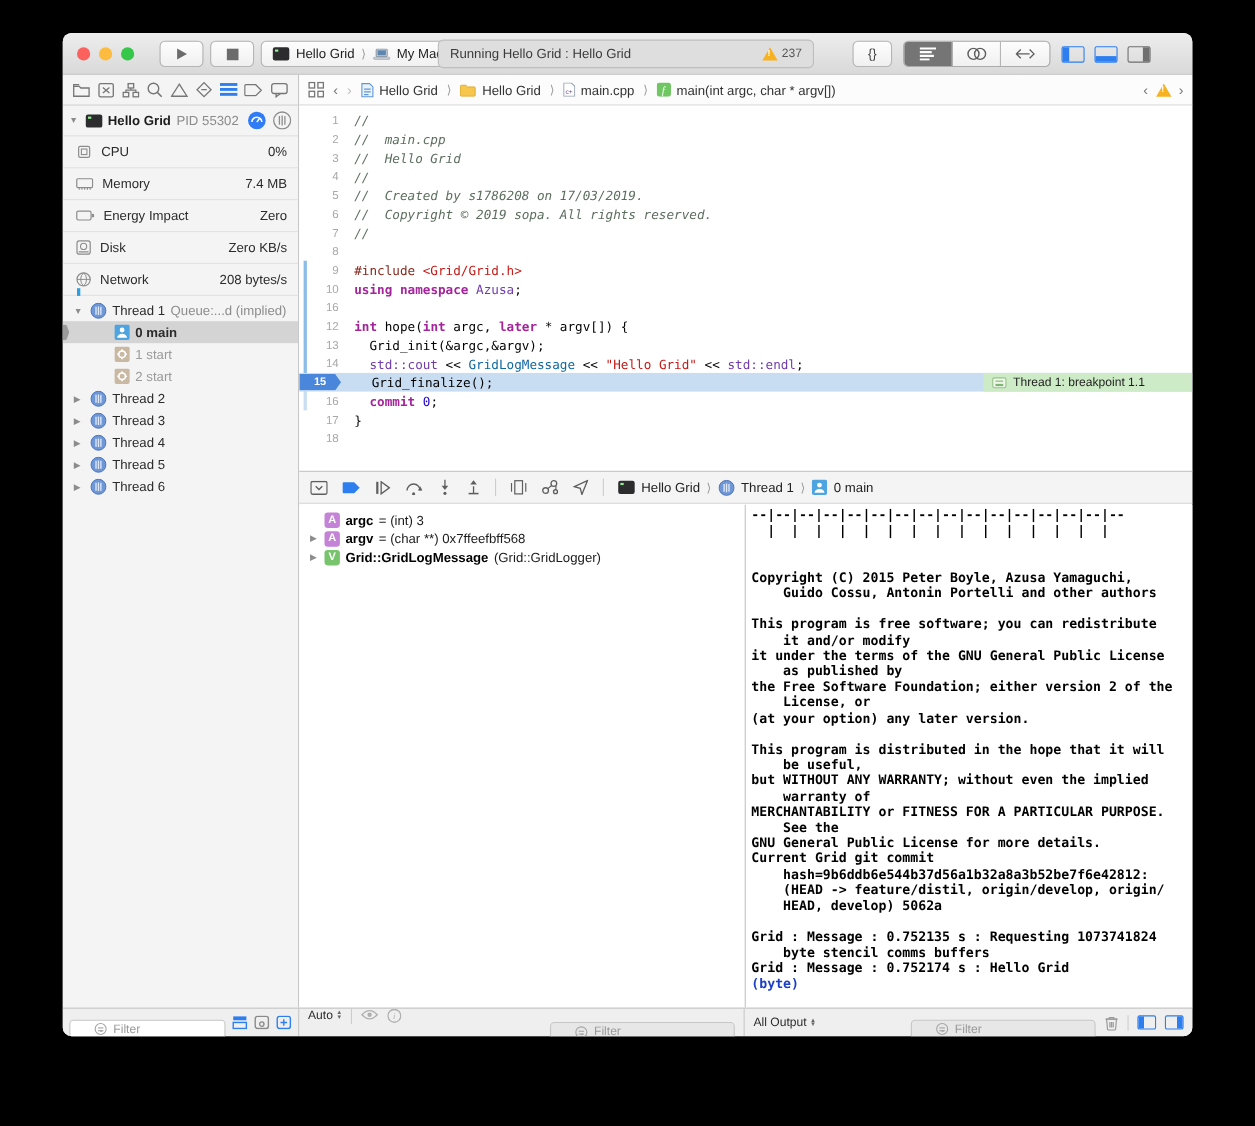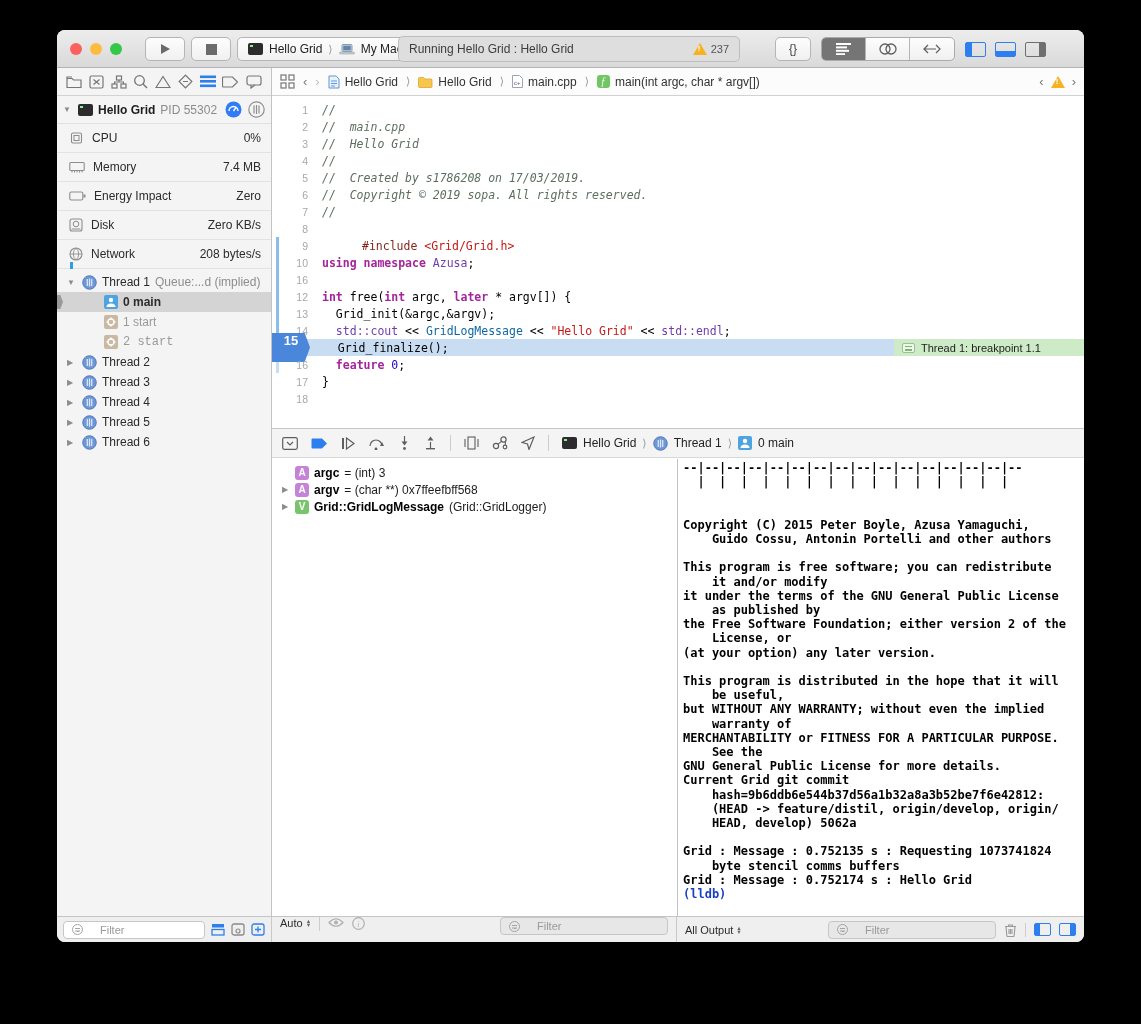--- a/index.html
+++ b/index.html
@@ -59,28 +59,28 @@
   .chev { color:#777; font-size:13px; }
   .chev.dis { color:#c0c0c0; }
   .code-area { position:absolute; top:28px; left:0; right:0; height:332px; background:#fff; overflow:hidden; }
   .code-lines { position:relative; padding-top:5px; }
   .change-bar { position:absolute; left:4px; top:141px; width:3px; height:119px; background:#8cbce8; }
   .change-bar2 { position:absolute; left:4px; top:260px; width:3px; height:17px; background:#c8def2; }
   .cl { height:17px; display:flex; align-items:center; position:relative; font-family:"DejaVu Sans Mono","Liberation Mono",monospace; font-size:11.5px; white-space:pre; }
   .cl .ln { width:36px; text-align:right; color:#a8a8a8; font-size:10.5px; flex:0 0 auto; font-family:"Liberation Sans",sans-serif; }
   .cl .ct { margin-left:14px; }
   .cl.cur { background:#c8ddf2; }
-  .bp-badge { width:38px; height:29px; flex:0 0 auto; background:#4a86d9; clip-path:polygon(0 0,86% 0,100% 50%,86% 100%,0 100%); color:#fff; font-size:13px; font-weight:bold; text-align:center; line-height:15px; font-family:"Liberation Sans",sans-serif; }
+  .bp-badge { width:38px; height:15px; flex:0 0 auto; background:#4a86d9; clip-path:polygon(0 0,86% 0,100% 50%,86% 100%,0 100%); color:#fff; font-size:10px; font-weight:bold; text-align:center; line-height:15px; font-family:"Liberation Sans",sans-serif; }
   .annot { position:absolute; right:0; top:0; height:17px; width:190px; background:#cdebc6; display:flex; align-items:center; gap:6px; padding:0 8px; font-family:"Liberation Sans",sans-serif; font-size:11px; color:#1e1e1e; }
   .annot-ic { width:13px; height:10px; border:1px solid #96c489; border-radius:2px; background:#eef7ea; position:relative; flex:0 0 auto; }
   .annot-ic:before { content:""; position:absolute; left:2px; right:2px; top:2px; height:1.5px; background:#7fb472; }
   .annot-ic:after { content:""; position:absolute; left:2px; right:2px; top:5.5px; height:1.5px; background:#7fb472; }
   .tk-cm { color:#5c6e5e; font-style:italic; }
   .tk-kw { color:#a4259b; font-weight:bold; }
-  .tk-pp { color:#86271d;margin-left:40px; }
+  .tk-pp { color:#86271d; }
   .tk-str { color:#c41a16;margin-top:16px; }
   .tk-ty { color:#703daa; }
   .tk-gl { color:#0f68a0; }
   .tk-nm { color:#1c00cf; }
   .tk-pl { color:#000; }
 
   
   .debugbar { position:absolute; top:360px; left:0; right:0; height:30px; background:#f4f4f4; border-top:1px solid #c6c6c6; border-bottom:1px solid #d9d9d9; display:flex; align-items:center; padding:0 10px; gap:13px; }
   .db-sep { width:1px; height:16px; background:#cccccc; }
   .db-crumb { display:flex; align-items:center; gap:6px; font-size:12px; color:#222; }
@@ -95,21 +95,21 @@
   .var-val { color:#1c1c1c; }
   .console { position:absolute; left:405px; right:0; top:0; bottom:0; border-left:1px solid #c3c3c3; background:#fff; overflow:hidden; }
   .console pre { font-family:"DejaVu Sans Mono","Liberation Mono",monospace; font-size:12px; line-height:14.2px; font-weight:bold; color:#000; padding:2px 2px 0 5px; white-space:pre; }
   .lldb { color:#1b3fc4; }
 
   
   .bottombar { position:absolute; bottom:0; left:0; right:0; height:26px; background:#efefef; border-top:1px solid #c4c4c4; display:flex; font-size:11px; color:#4a4a4a; }
   .bb-left { width:215px; border-right:1px solid #c9c9c9; display:flex; align-items:center; padding:0 6px; gap:6px; }
   .bb-mid { width:405px; border-right:1px solid #c9c9c9; display:flex; align-items:flex-start; padding:0 8px; gap:8px; }
   .bb-right { flex:1; display:flex; align-items:center; padding:0 8px; gap:8px; }
-  .filter { height:18px; background:#e7e7e7; border:1px solid #c6c6c6; border-radius:4px; display:flex; align-items:center; gap:17px; padding:0 8px; color:#9a9a9a; }
+  .filter { height:18px; background:#e7e7e7; border:1px solid #c6c6c6; border-radius:4px; display:flex; align-items:center; gap:6px; padding:0 22px; color:#9a9a9a;margin-top:12px; }
   .filter.white { background:#fff; }
   .f-ic { width:11px; height:11px; border:1px solid #a3a3a3; border-radius:50%; position:relative; flex:0 0 auto; }
   .f-ic:before { content:""; position:absolute; left:2px; right:2px; top:3px; height:1px; background:#a3a3a3; box-shadow:0 2.5px 0 #a3a3a3, 0 5px 0 transparent; }
   .f-ic:after { content:""; position:absolute; left:3.5px; right:3.5px; top:6px; height:1px; background:#a3a3a3; }
   .scope { display:flex; align-items:center; gap:3px; color:#2b2b2b; }
   .updn { display:flex; flex-direction:column; line-height:4px; font-size:5.5px; color:#666; }
   .bb-sep { width:1px; height:14px; background:#cdcdcd; }
   .mini-tog { width:17px; height:13px; border:1.5px solid #2d7ff0; border-radius:2px; position:relative; }
   .mini-tog .l { position:absolute; left:0; top:0; bottom:0; width:5px; background:#2d7ff0; }
   .mini-tog .r { position:absolute; right:0; top:0; bottom:0; width:5px; background:#2d7ff0; }
@@ -336,21 +336,21 @@
           <span class="disc"></span>
           <span>
             <svg width="14" height="14" viewBox="0 0 14 14">
               <rect width="14" height="14" rx="2" fill="#c9b9a2"></rect>
               <circle cx="7" cy="7" r="3" fill="none" stroke="#fff" stroke-width="1.4"></circle>
               <path d="M7 2.5 v2 M7 9.5 v2 M2.5 7 h2 M9.5 7 h2" stroke="#fff" stroke-width="1.4"></path>
             </svg>
           </span>
           <span>1 start</span>
         </div>
-        <div class="thread-row dim" style="padding-left: 32px; font-family: Liberation Mono, monospace;">
+        <div class="thread-row dim" style="padding-left: 32px;">
           <span class="disc"></span>
           <span>
             <svg width="14" height="14" viewBox="0 0 14 14">
               <rect width="14" height="14" rx="2" fill="#c9b9a2"></rect>
               <circle cx="7" cy="7" r="3" fill="none" stroke="#fff" stroke-width="1.4"></circle>
               <path d="M7 2.5 v2 M7 9.5 v2 M2.5 7 h2 M9.5 7 h2" stroke="#fff" stroke-width="1.4"></path>
             </svg>
           </span>
           <span>2 start</span>
         </div>
@@ -464,25 +464,25 @@
           <div class="cl"><span class="ln">2</span><span class="ct"><span class="tk-cm">//  main.cpp</span></span></div>
           <div class="cl"><span class="ln">3</span><span class="ct"><span class="tk-cm">//  Hello Grid</span></span></div>
           <div class="cl"><span class="ln">4</span><span class="ct"><span class="tk-cm">//</span></span></div>
           <div class="cl"><span class="ln">5</span><span class="ct"><span class="tk-cm">//  Created by s1786208 on 17/03/2019.</span></span></div>
           <div class="cl"><span class="ln">6</span><span class="ct"><span class="tk-cm">//  Copyright © 2019 sopa. All rights reserved.</span></span></div>
           <div class="cl"><span class="ln">7</span><span class="ct"><span class="tk-cm">//</span></span></div>
           <div class="cl"><span class="ln">8</span><span class="ct"></span></div>
           <div class="cl"><span class="ln">9</span><span class="ct"><span class="tk-pp">#include </span><span class="tk-str">&lt;Grid/Grid.h&gt;</span></span></div>
           <div class="cl"><span class="ln">10</span><span class="ct"><span class="tk-kw">using</span><span class="tk-pl"> </span><span class="tk-kw">namespace</span><span class="tk-pl"> </span><span class="tk-ty">Azusa</span><span class="tk-pl">;</span></span></div>
           <div class="cl"><span class="ln">16</span><span class="ct"></span></div>
-          <div class="cl"><span class="ln">12</span><span class="ct"><span class="tk-kw">int</span><span class="tk-pl"> free(</span><span class="tk-kw">int</span><span class="tk-pl"> argc, </span><span class="tk-kw">later</span><span class="tk-pl"> * argv[]) {</span></span></div>
+          <div class="cl"><span class="ln">12</span><span class="ct"><span class="tk-kw">int</span><span class="tk-pl"> hope(</span><span class="tk-kw">int</span><span class="tk-pl"> argc, </span><span class="tk-kw">later</span><span class="tk-pl"> * argv[]) {</span></span></div>
           <div class="cl"><span class="ln">13</span><span class="ct"><span class="tk-pl">  Grid_init(&amp;argc,&amp;argv);</span></span></div>
           <div class="cl"><span class="ln">14</span><span class="ct"><span class="tk-pl">  </span><span class="tk-ty">std::cout</span><span class="tk-pl"> &lt;&lt; </span><span class="tk-gl">GridLogMessage</span><span class="tk-pl"> &lt;&lt; </span><span class="tk-str">"Hello Grid"</span><span class="tk-pl"> &lt;&lt; </span><span class="tk-ty">std::endl</span><span class="tk-pl">;</span></span></div>
           <div class="cl cur"><span class="bp-badge">15</span><span class="ct"><span class="tk-pl">  Grid_finalize();</span></span><span class="annot"><span class="annot-ic"></span><span>Thread 1: breakpoint 1.1</span></span></div>
-          <div class="cl"><span class="ln">16</span><span class="ct"><span class="tk-pl">  </span><span class="tk-kw">feature</span><span class="tk-pl"> </span><span class="tk-nm">0</span><span class="tk-pl">;</span></span></div>
+          <div class="cl"><span class="ln">16</span><span class="ct"><span class="tk-pl">  </span><span class="tk-kw">commit</span><span class="tk-pl"> </span><span class="tk-nm">0</span><span class="tk-pl">;</span></span></div>
           <div class="cl"><span class="ln">17</span><span class="ct"><span class="tk-pl">}</span></span></div>
           <div class="cl"><span class="ln">18</span><span class="ct"></span></div>
         </div>
     </div>
 
     <div class="debugbar">
       <svg width="16" height="13" viewBox="0 0 16 13">
           <rect x="0.7" y="0.7" width="14.6" height="11.6" rx="1.5" fill="none" stroke="#5e5e5e" stroke-width="1.2"></rect>
           <path d="M5 5 l3 3 l3 -3" fill="none" stroke="#5e5e5e" stroke-width="1.2"></path>
         </svg>
@@ -587,21 +587,21 @@
     See the
 GNU General Public License for more details.
 Current Grid git commit
     hash=9b6ddb6e544b37d56a1b32a8a3b52be7f6e42812:
     (HEAD -&gt; feature/distil, origin/develop, origin/
     HEAD, develop) 5062a
 
 Grid : Message : 0.752135 s : Requesting 1073741824
     byte stencil comms buffers
 Grid : Message : 0.752174 s : Hello Grid</span>
-<span class="lldb" id="console-prompt">(lldb)</span></pre>
+<span class="lldb" id="console-prompt">(byte)</span></pre>
       </div>
     </div>
   </div>
 
   <div class="bottombar">
     <div class="bb-left">
       <div class="filter white" style="flex:1">
         <span class="f-ic"></span>
         <span>Filter</span>
       </div>

